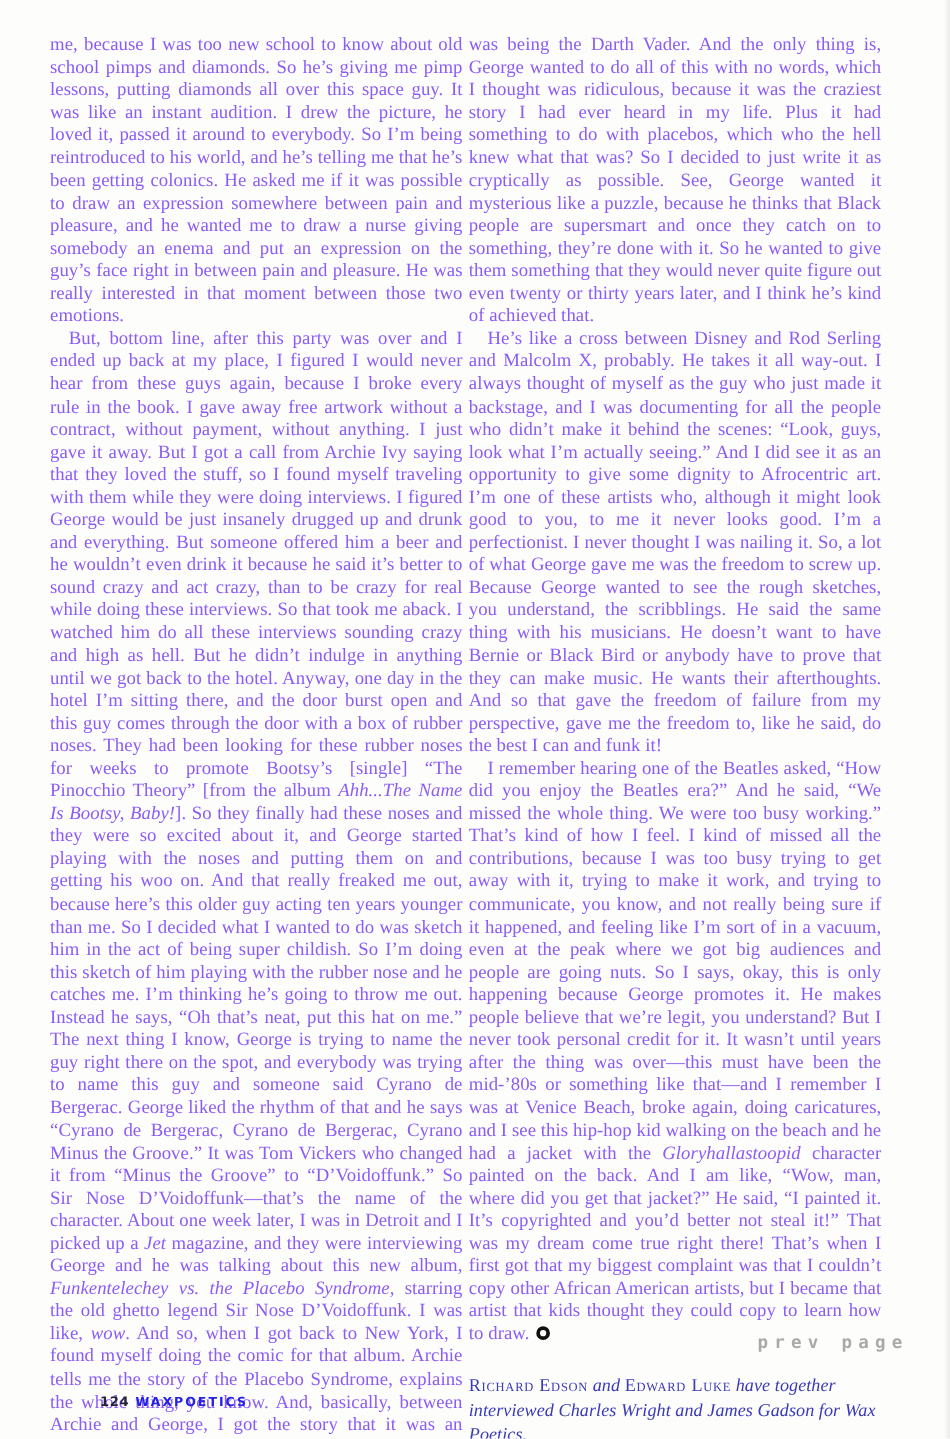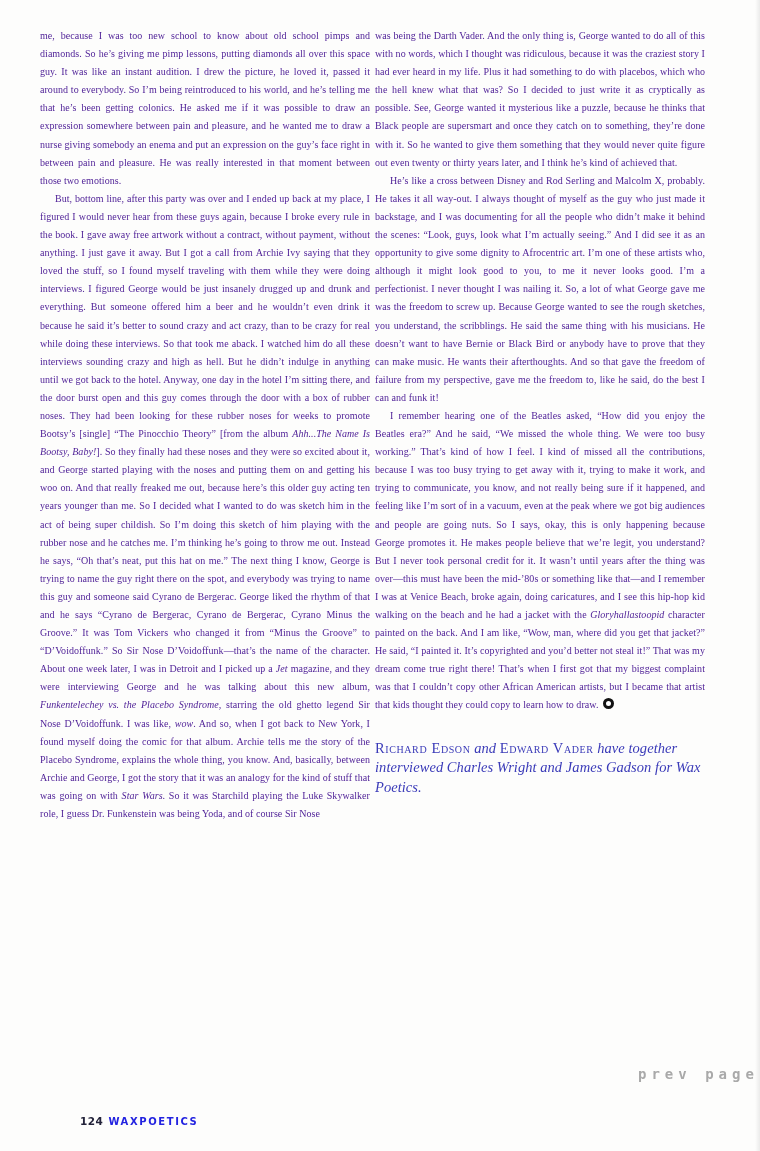--- a/index.html
+++ b/index.html
@@ -21,24 +21,24 @@
   }
   .column {
     position: absolute;
     top: 27px;
     width: 330px;
   }
   .col-left  { left: 40px; }
   .col-right { left: 375px; }
   .para {
     margin: 0;
-    font-size: 10px;
+    font-size: 15px;
     line-height: 18.1px;
     text-align: justify;
-    color: #4c1d95;
+    color: #8b5cf6;
     letter-spacing: 0.05px;
   }
   .para.indent { text-indent: 15px; }
   .para.q { font-weight: bold; }
   .it { font-style: italic; }
   .sc { font-variant: small-caps; font-style: normal; letter-spacing: 0.6px; }
   .para.byline {
     margin-top: 24px;
     color: #3a3ab8;
     font-size: 14.5px;
@@ -62,21 +62,20 @@
     left: 606px;
     top: 1066px;
     color: #a9a9a9;
     font-family: "DejaVu Sans Mono", monospace;
     font-weight: bold;
     font-size: 14px;
     letter-spacing: 5px;
     cursor: pointer;
     user-select: none;
     white-space: nowrap;
-    margin-left: 32px;
   }
   .footer {
     position: absolute;
     left: 40px;
     top: 1110px;
     font-family: "DejaVu Sans", sans-serif;
     white-space: nowrap;
   }
   .page-number {
     color: #23233a;
@@ -100,21 +99,21 @@
 
   <div class="column col-left">
       <p class="para"><span>me, because I was too new school to know about old school pimps and diamonds. So he’s giving me pimp lessons, putting diamonds all over this space guy. It was like an instant audition. I drew the picture, he loved it, passed it around to everybody. So I’m being reintroduced to his world, and he’s telling me that he’s been getting colonics. He asked me if it was possible to draw an expression somewhere between pain and pleasure, and he wanted me to draw a nurse giving somebody an enema and put an expression on the guy’s face right in between pain and pleasure. He was really interested in that moment between those two emotions.</span></p>
       <p class="para indent"><span>But, bottom line, after this party was over and I ended up back at my place, I figured I would never hear from these guys again, because I broke every rule in the book. I gave away free artwork without a contract, without payment, without anything. I just gave it away. But I got a call from Archie Ivy saying that they loved the stuff, so I found myself traveling with them while they were doing interviews. I figured George would be just insanely drugged up and drunk and everything. But someone offered him a beer and he wouldn’t even drink it because he said it’s better to sound crazy and act crazy, than to be crazy for real while doing these interviews. So that took me aback. I watched him do all these interviews sounding crazy and high as hell. But he didn’t indulge in anything until we got back to the hotel. Anyway, one day in the hotel I’m sitting there, and the door burst open and this guy comes through the door with a box of rubber noses. They had been looking for these rubber noses for weeks to promote Bootsy’s [single] “The Pinocchio Theory” [from the album </span><span class="it">Ahh...The Name Is Bootsy, Baby!</span><span>]. So they finally had these noses and they were so excited about it, and George started playing with the noses and putting them on and getting his woo on. And that really freaked me out, because here’s this older guy acting ten years younger than me. So I decided what I wanted to do was sketch him in the act of being super childish. So I’m doing this sketch of him playing with the rubber nose and he catches me. I’m thinking he’s going to throw me out. Instead he says, “Oh that’s neat, put this hat on me.” The next thing I know, George is trying to name the guy right there on the spot, and everybody was trying to name this guy and someone said Cyrano de Bergerac. George liked the rhythm of that and he says “Cyrano de Bergerac, Cyrano de Bergerac, Cyrano Minus the Groove.” It was Tom Vickers who changed it from “Minus the Groove” to “D’Voidoffunk.” So Sir Nose D’Voidoffunk—that’s the name of the character. About one week later, I was in Detroit and I picked up a </span><span class="it">Jet</span><span> magazine, and they were interviewing George and he was talking about this new album, </span><span class="it">Funkentelechey vs. the Placebo Syndrome,</span><span> starring the old ghetto legend Sir Nose D’Voidoffunk. I was like, </span><span class="it">wow</span><span>. And so, when I got back to New York, I found myself doing the comic for that album. Archie tells me the story of the Placebo Syndrome, explains the whole thing, you know. And, basically, between Archie and George, I got the story that it was an analogy for the kind of stuff that was going on with </span><span class="it">Star Wars</span><span>. So it was Starchild playing the Luke Skywalker role, I guess Dr. Funkenstein was being Yoda, and of course Sir Nose</span></p>
     </div>
 
   <div class="column col-right">
       <p class="para"><span>was being the Darth Vader. And the only thing is, George wanted to do all of this with no words, which I thought was ridiculous, because it was the craziest story I had ever heard in my life. Plus it had something to do with placebos, which who the hell knew what that was? So I decided to just write it as cryptically as possible. See, George wanted it mysterious like a puzzle, because he thinks that Black people are supersmart and once they catch on to something, they’re done with it. So he wanted to give them something that they would never quite figure out even twenty or thirty years later, and I think he’s kind of achieved that.</span></p>
       <p class="para indent"><span>He’s like a cross between Disney and Rod Serling and Malcolm X, probably. He takes it all way-out. I always thought of myself as the guy who just made it backstage, and I was documenting for all the people who didn’t make it behind the scenes: “Look, guys, look what I’m actually seeing.” And I did see it as an opportunity to give some dignity to Afrocentric art. I’m one of these artists who, although it might look good to you, to me it never looks good. I’m a perfectionist. I never thought I was nailing it. So, a lot of what George gave me was the freedom to screw up. Because George wanted to see the rough sketches, you understand, the scribblings. He said the same thing with his musicians. He doesn’t want to have Bernie or Black Bird or anybody have to prove that they can make music. He wants their afterthoughts. And so that gave the freedom of failure from my perspective, gave me the freedom to, like he said, do the best I can and funk it!</span></p>
       <p class="para indent"><span>I remember hearing one of the Beatles asked, “How did you enjoy the Beatles era?” And he said, “We missed the whole thing. We were too busy working.” That’s kind of how I feel. I kind of missed all the contributions, because I was too busy trying to get away with it, trying to make it work, and trying to communicate, you know, and not really being sure if it happened, and feeling like I’m sort of in a vacuum, even at the peak where we got big audiences and people are going nuts. So I says, okay, this is only happening because George promotes it. He makes people believe that we’re legit, you understand? But I never took personal credit for it. It wasn’t until years after the thing was over—this must have been the mid-’80s or something like that—and I remember I was at Venice Beach, broke again, doing caricatures, and I see this hip-hop kid walking on the beach and he had a jacket with the </span><span class="it">Gloryhallastoopid</span><span> character painted on the back. And I am like, “Wow, man, where did you get that jacket?” He said, “I painted it. It’s copyrighted and you’d better not steal it!” That was my dream come true right there! That’s when I first got that my biggest complaint was that I couldn’t copy other African American artists, but I became that artist that kids thought they could copy to learn how to draw. </span><span class="end-mark"></span></p>
-      <p class="para byline"><span class="sc">Richard Edson</span><span class="it"> and </span><span class="sc">Edward Vader</span><span class="it"> have together interviewed Charles Wright and James Gadson for </span><span>Wax Poetics.</span></p>
+      <p class="para byline"><span class="sc">Richard Edson</span><span class="it"> and </span><span class="sc">Edward Luke</span><span class="it"> have together interviewed Charles Wright and James Gadson for </span><span>Wax Poetics.</span></p>
     </div>
 
   <div class="prev-page">prev page</div>
 
   <div class="footer">
     <span class="page-number">124</span><span class="magazine-logo">WAXPOETICS</span>
   </div>
 
 </div>
 

